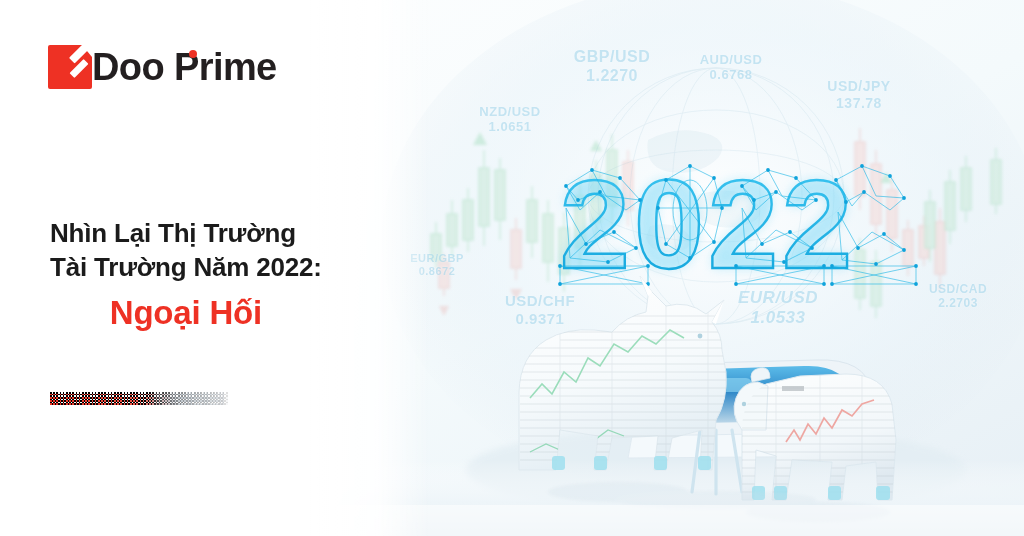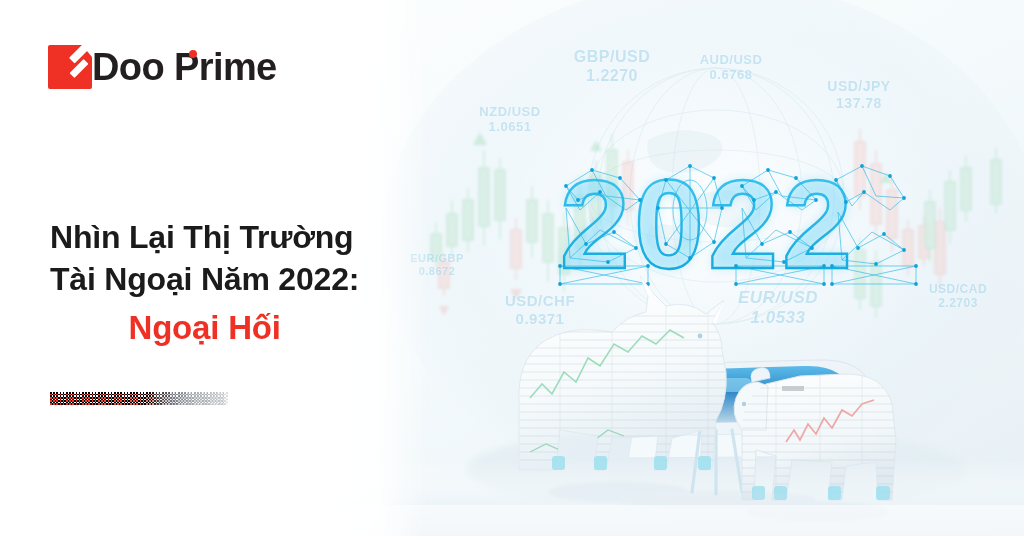--- a/index.html
+++ b/index.html
@@ -60,21 +60,21 @@
     position:absolute; width:8px; height:8px; border-radius:50%;
     background:#EE3124; left:97px; top:2px;
   }
 
   
   .headline {
     position:absolute; left:50px; top:216px; z-index:60;
     line-height:1.32;
   }
   .hl-line {
-    font-size:32px; font-weight:bold; color:#1b1b1b;
+    font-size:26px; font-weight:bold; color:#1b1b1b;
     letter-spacing:-0.2px; white-space:nowrap;
   }
   .hl-accent {
     font-size:33px; font-weight:bold; color:#EE3124;
     letter-spacing:-0.2px; white-space:nowrap; margin-top:6px;text-align:center;
   }
 
   
   .rule {
     position:absolute; left:50px; top:392px; z-index:60;
@@ -530,21 +530,21 @@
       <div class="bar2"></div>
     </div>
     <div class="logo-word">
       <span>Doo Prime</span>
       <span class="logo-dot"></span>
     </div>
   </div>
 
   <div class="headline">
     <div class="hl-line">Nhìn Lại Thị Trường</div>
-    <div class="hl-line">Tài Ngoại Năm 2022:</div>
+    <div class="hl-line">Tài Trường Năm 2022:</div>
     <div class="hl-accent">Ngoại Hối</div>
   </div>
 
   <div class="rule">
     <div class="rule-fill"></div>
   </div>
   <div class="rule-tail"></div>
 
 
 </div>

